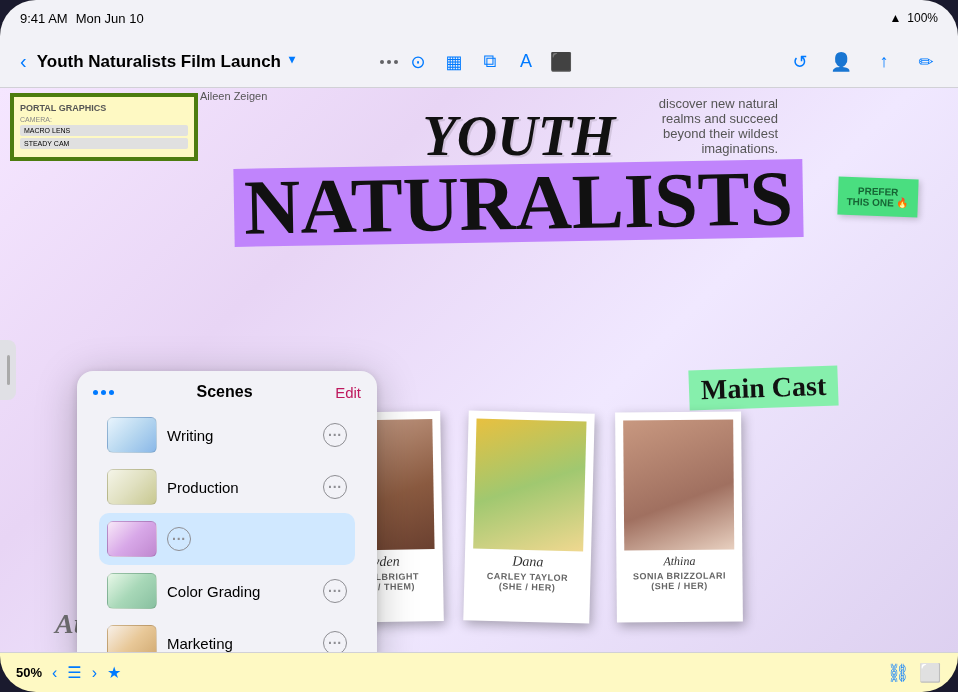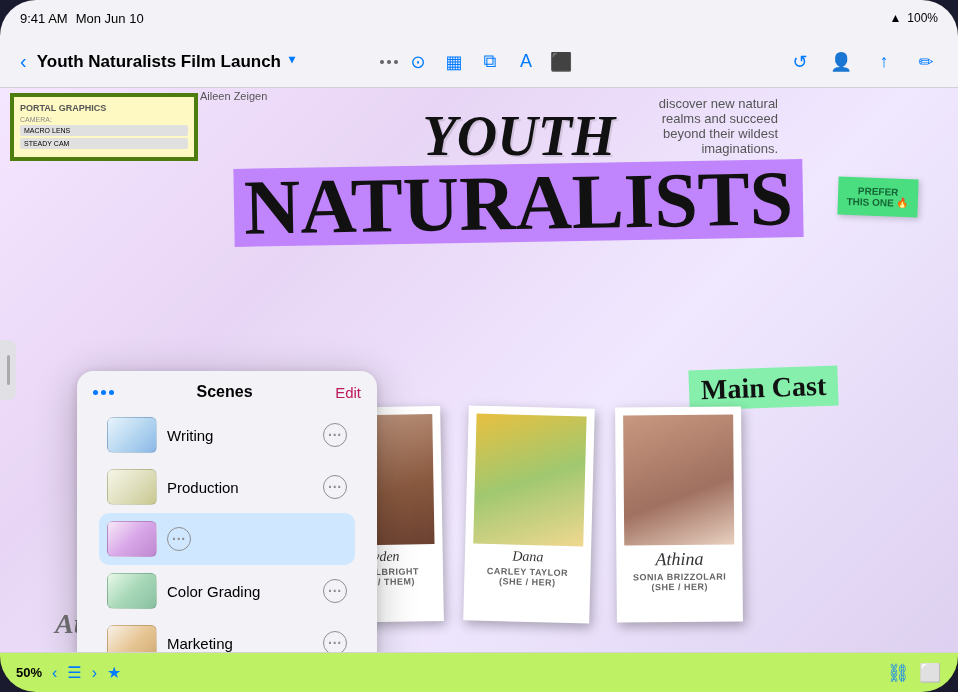--- a/index.html
+++ b/index.html
@@ -258,21 +258,21 @@
       position: absolute;
       top: 2px;
       left: 200px;
       font-size: 11px;
       color: #555;
     }
 
     
     .bottom-toolbar {
       height: 40px;
-      background: #bef264;
+      background: #fef9c3;
       border-top: 1px solid #d1d1d6;
       display: flex;
       align-items: center;
       padding: 8px 16px;
       gap: 8px;
       justify-content: space-between;
     }
     .bottom-left { display: flex; align-items: center; gap: 10px; }
     .bottom-right { display: flex; align-items: center; gap: 10px; }
     .zoom-label {
@@ -487,21 +487,21 @@
         <div class="polaroid-name" style="font-style:italic;font-size:14px;">Jayden</div>
         <div class="polaroid-label">TY FULLBRIGHT<br>(THEY / THEM)</div>
       </div>
       <div class="polaroid">
         <div class="polaroid-photo photo2"></div>
         <div class="polaroid-name" style="font-style:italic;font-size:14px;">Dana</div>
         <div class="polaroid-label">CARLEY TAYLOR<br>(SHE / HER)</div>
       </div>
       <div class="polaroid">
         <div class="polaroid-photo photo3"></div>
-        <div class="polaroid-name" style="font-style:italic;font-size:18px;">Athina</div>
+        <div class="polaroid-name" style="font-style:italic;font-size:12px;">Athina</div>
         <div class="polaroid-label">SONIA BRIZZOLARI<br>(SHE / HER)</div>
       </div>
     </div>
 
     <div class="canvas-bottom-text">
       <span style="color:#666;font-size:28px;">Au</span><span>ditions</span>
     </div>
 
     <div class="sidebar-handle">
       <div class="sidebar-handle-line"></div>

